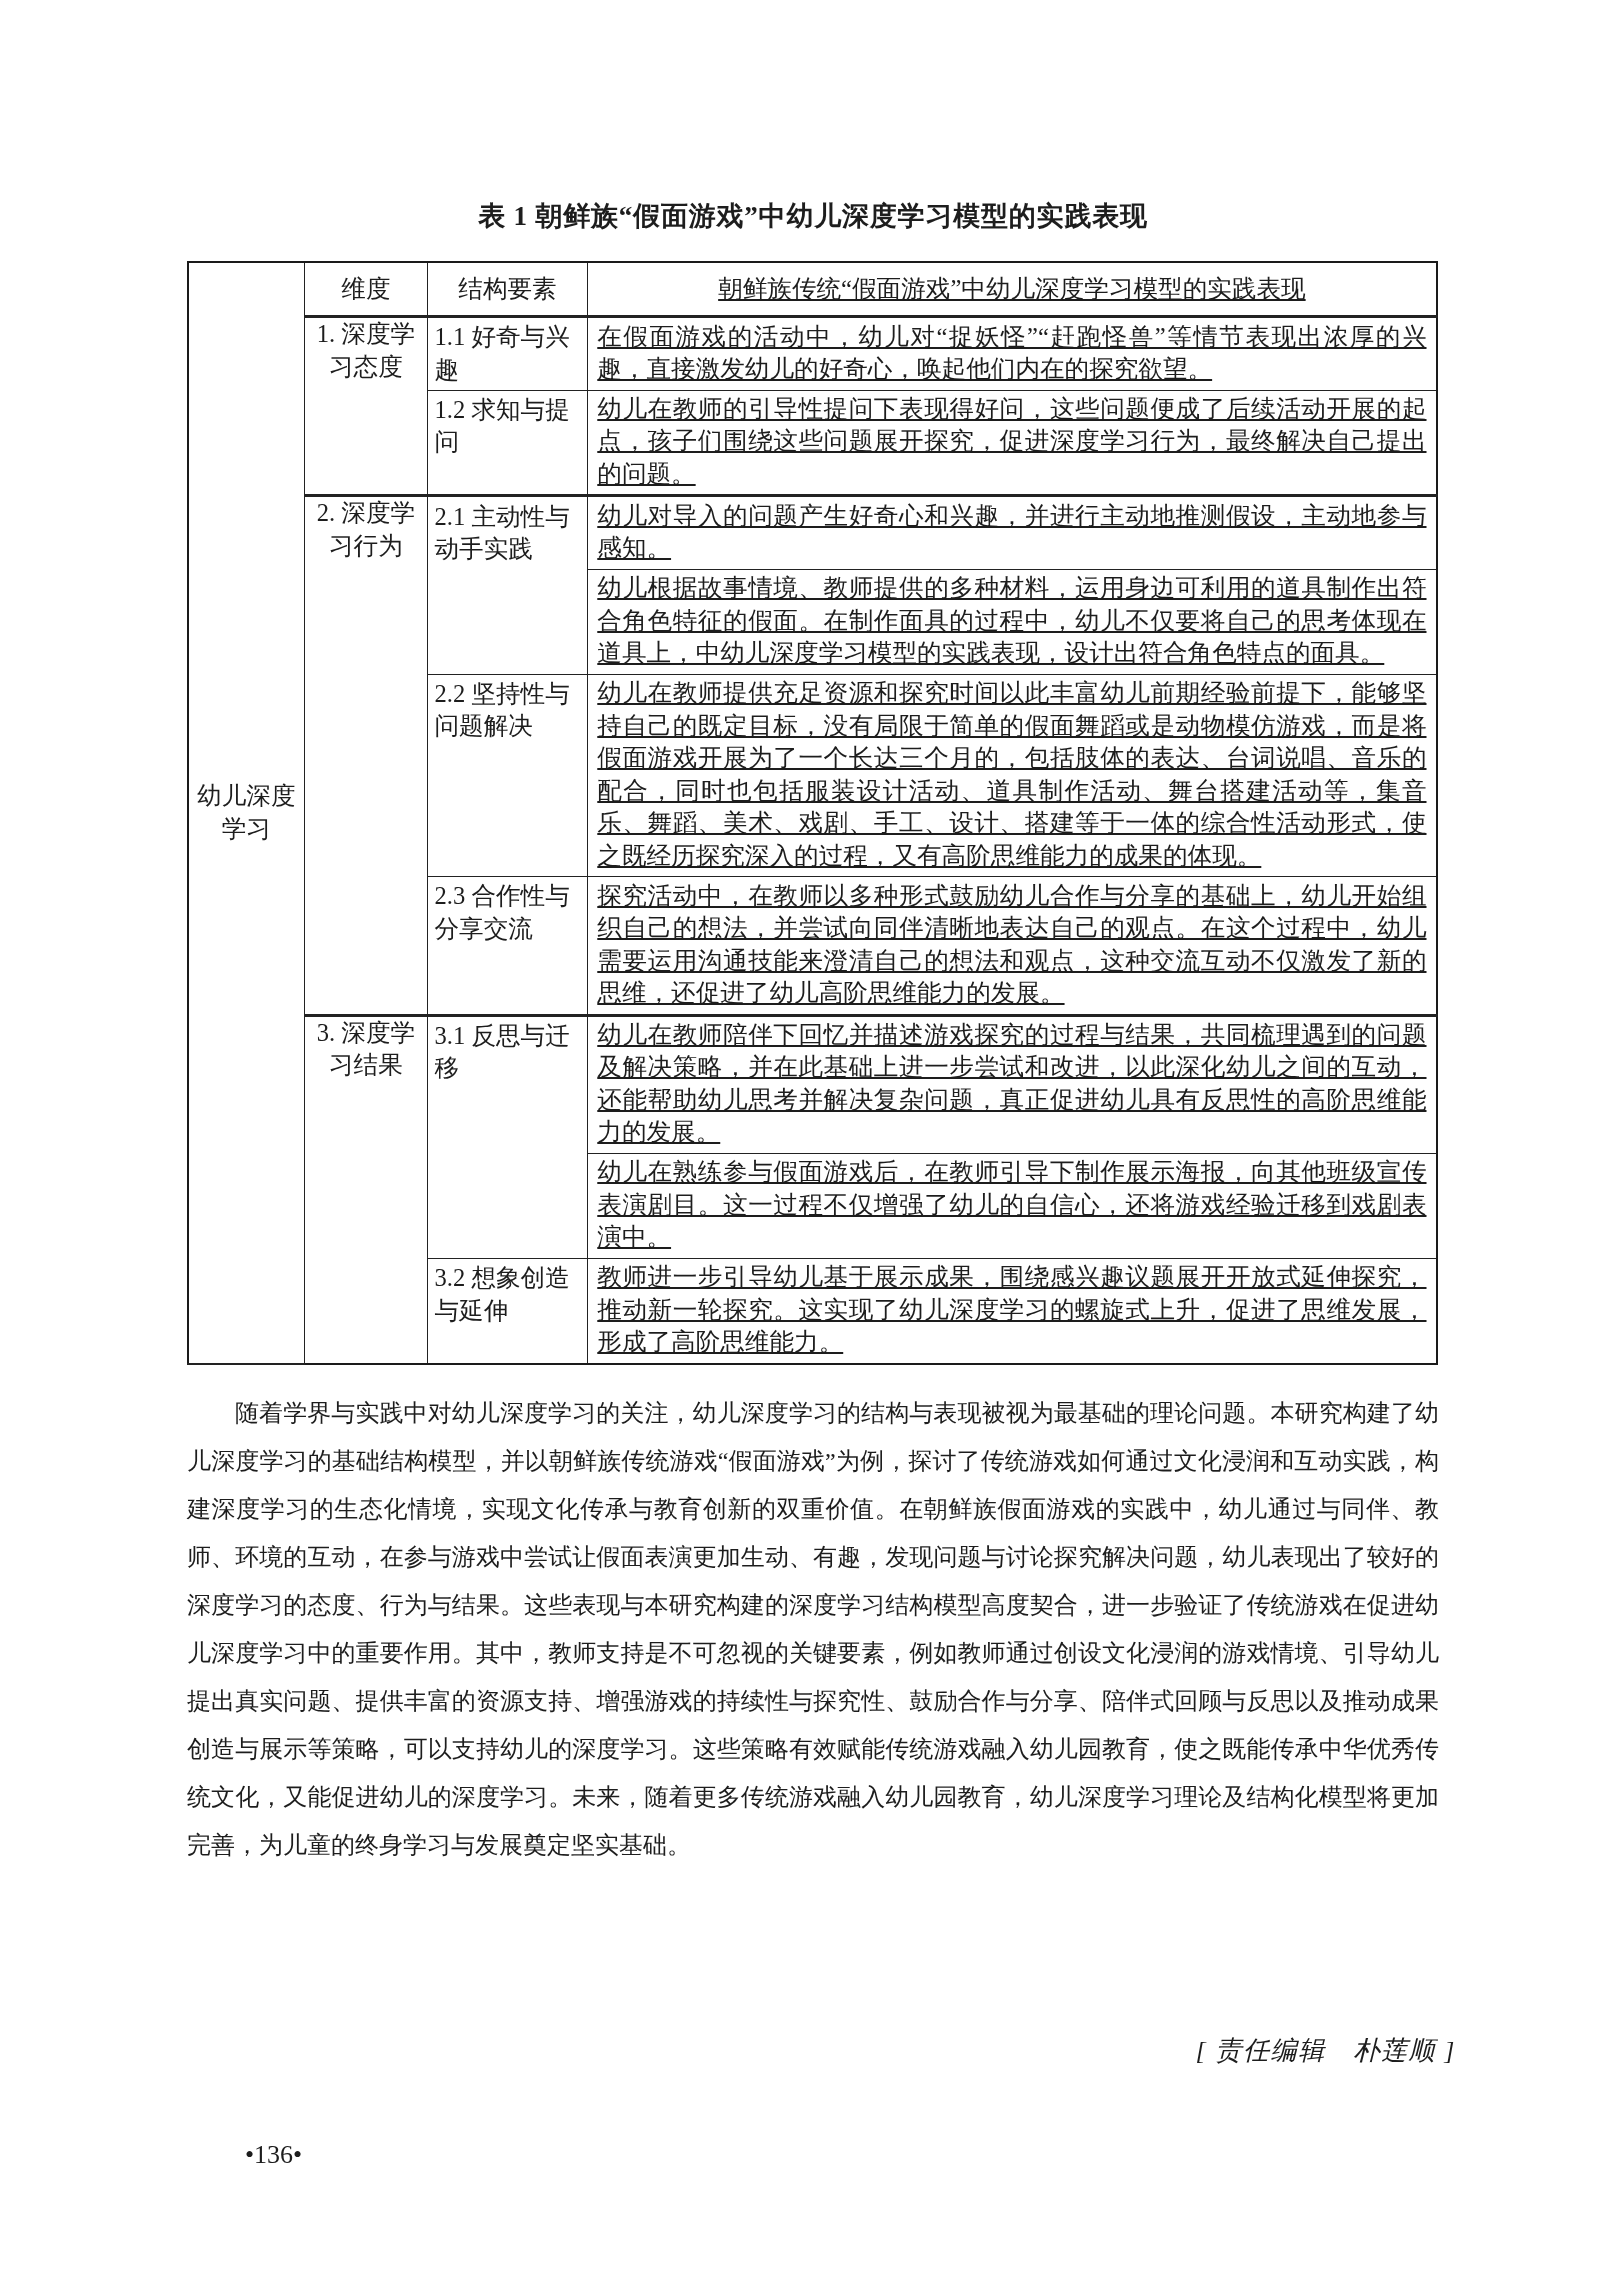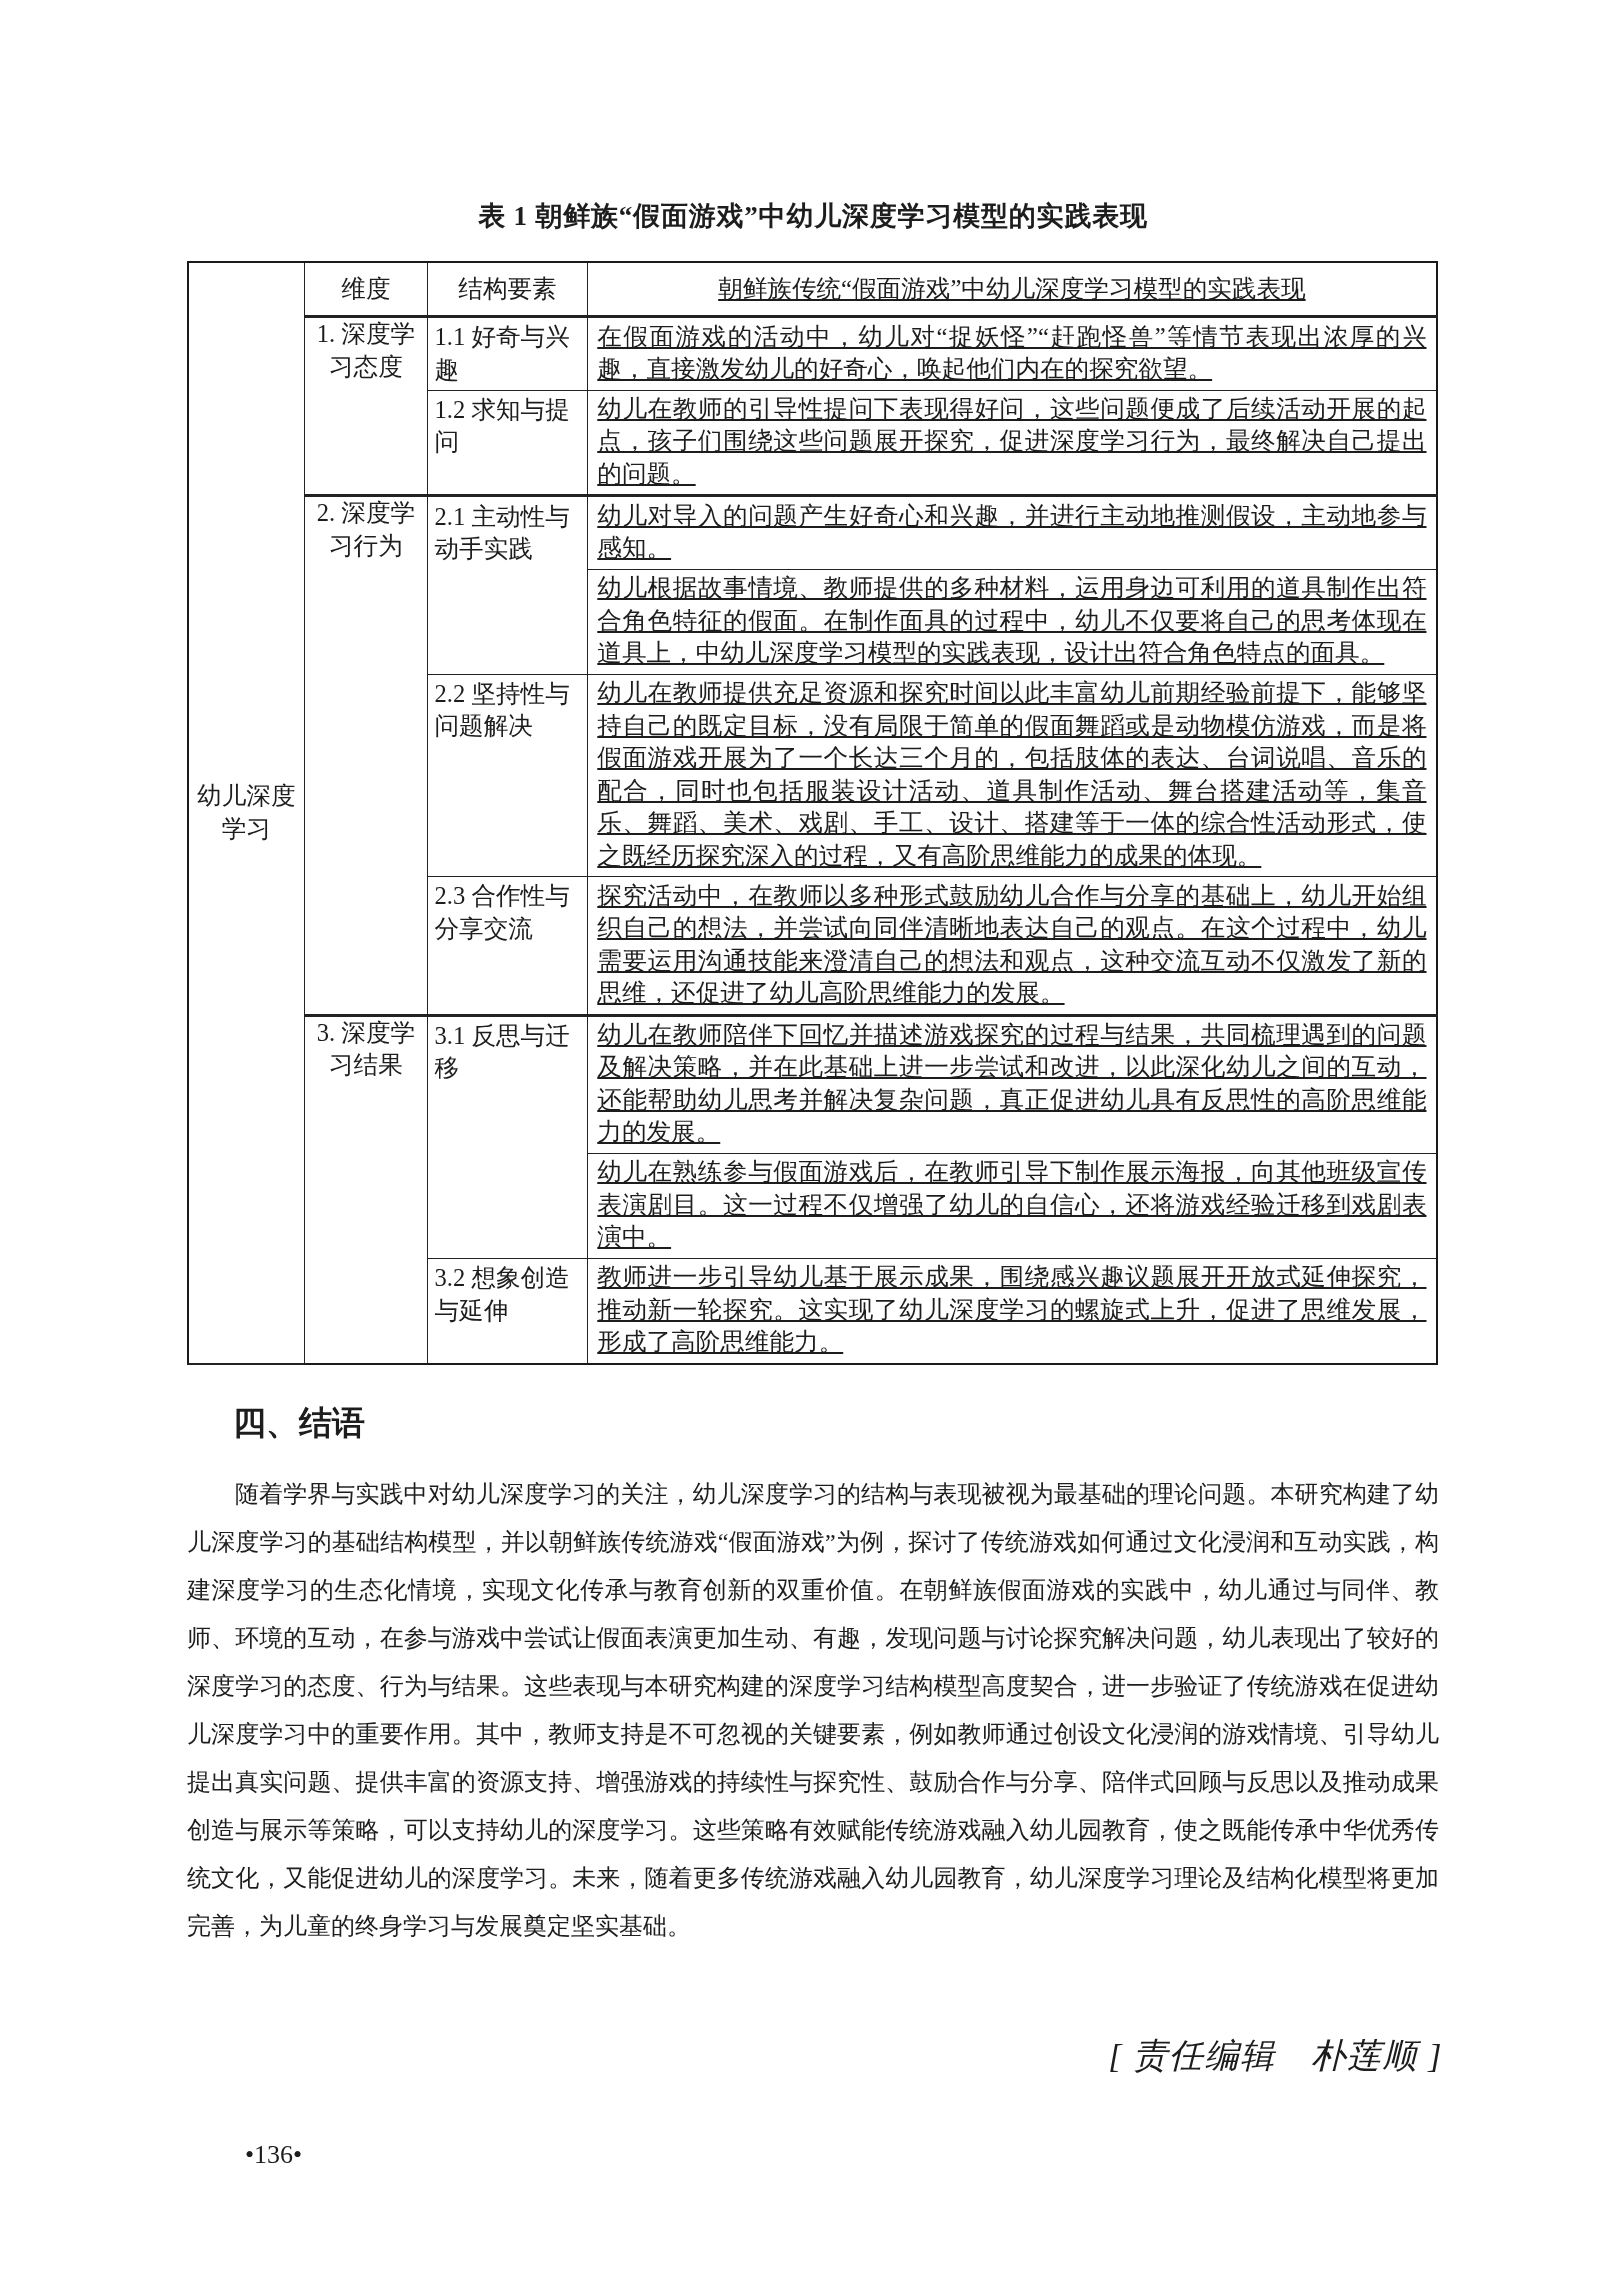--- a/index.html
+++ b/index.html
@@ -23,21 +23,21 @@
   tr.header-row td{font-size:24.6px;text-align:center;vertical-align:middle;
                    height:49px;padding:1.6px 4.8px;border-bottom-width:2.4px;border-radius:24px;}
   tr.section-start td{border-top-width:3.2px;margin-top:28px;}
   table.deep-table{border:2.4px solid #1a1a1a;}
   
   .section-heading{font-family:"Liberation Sans","DejaVu Sans",sans-serif;
                    font-weight:bold;font-size:33px;margin:36px 0 0 46px;}
   .body-paragraph{margin-top:24px;font-size:24px;line-height:48px;
                   text-align:justify;text-justify:inter-character;text-indent:2em;}
   
-  .editor-line{position:absolute;right:180px;top:2033px;font-size:34px;
+  .editor-line{position:absolute;right:167px;top:2033px;font-size:26px;
                font-style:italic;letter-spacing:1.6px;}
   .page-number{position:absolute;left:197px;top:2140px;font-size:26px;margin-left:48px;}
 </style>
 </head>
 <body>
 
 <div class="page">
 
   <div class="table-title">表 1  朝鲜族“假面游戏”中幼儿深度学习模型的实践表现</div>
 
@@ -85,21 +85,20 @@
       <tr>
         <td class="prac-cell">幼儿在熟练参与假面游戏后，在教师引导下制作展示海报，向其他班级宣传表演剧目。这一过程不仅增强了幼儿的自信心，还将游戏经验迁移到戏剧表演中。</td>
       </tr>
       <tr>
         <td class="elem-cell">3.2 想象创造与延伸</td>
         <td class="prac-cell">教师进一步引导幼儿基于展示成果，围绕感兴趣议题展开开放式延伸探究，推动新一轮探究。这实现了幼儿深度学习的螺旋式上升，促进了思维发展，形成了高阶思维能力。</td>
       </tr>
     </tbody>
   </table>
 
-  <div class="section-heading">四、结语</div>
 
   <div class="body-paragraph">随着学界与实践中对幼儿深度学习的关注，幼儿深度学习的结构与表现被视为最基础的理论问题。本研究构建了幼儿深度学习的基础结构模型，并以朝鲜族传统游戏“假面游戏”为例，探讨了传统游戏如何通过文化浸润和互动实践，构建深度学习的生态化情境，实现文化传承与教育创新的双重价值。在朝鲜族假面游戏的实践中，幼儿通过与同伴、教师、环境的互动，在参与游戏中尝试让假面表演更加生动、有趣，发现问题与讨论探究解决问题，幼儿表现出了较好的深度学习的态度、行为与结果。这些表现与本研究构建的深度学习结构模型高度契合，进一步验证了传统游戏在促进幼儿深度学习中的重要作用。其中，教师支持是不可忽视的关键要素，例如教师通过创设文化浸润的游戏情境、引导幼儿提出真实问题、提供丰富的资源支持、增强游戏的持续性与探究性、鼓励合作与分享、陪伴式回顾与反思以及推动成果创造与展示等策略，可以支持幼儿的深度学习。这些策略有效赋能传统游戏融入幼儿园教育，使之既能传承中华优秀传统文化，又能促进幼儿的深度学习。未来，随着更多传统游戏融入幼儿园教育，幼儿深度学习理论及结构化模型将更加完善，为儿童的终身学习与发展奠定坚实基础。</div>
 
   <div class="editor-line">[ 责任编辑　朴莲顺 ]</div>
 
   <div class="page-number">•136•</div>
 
 </div>
 
 

